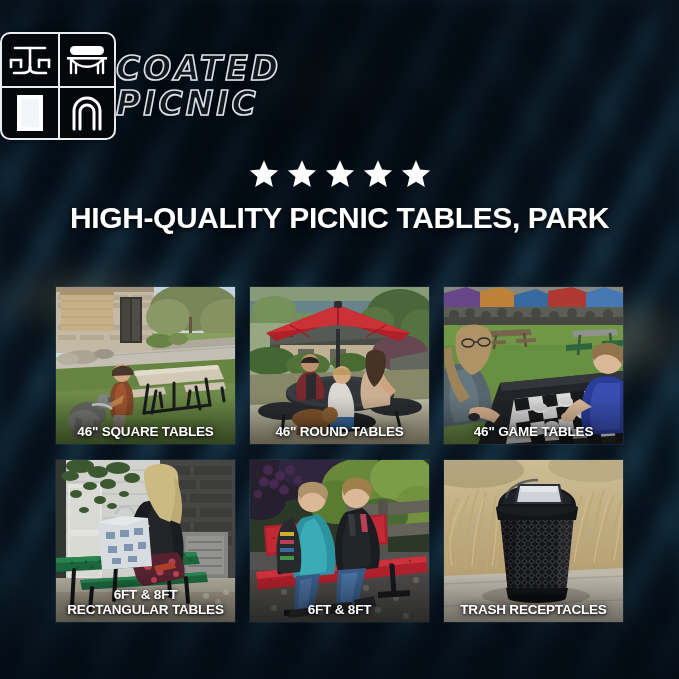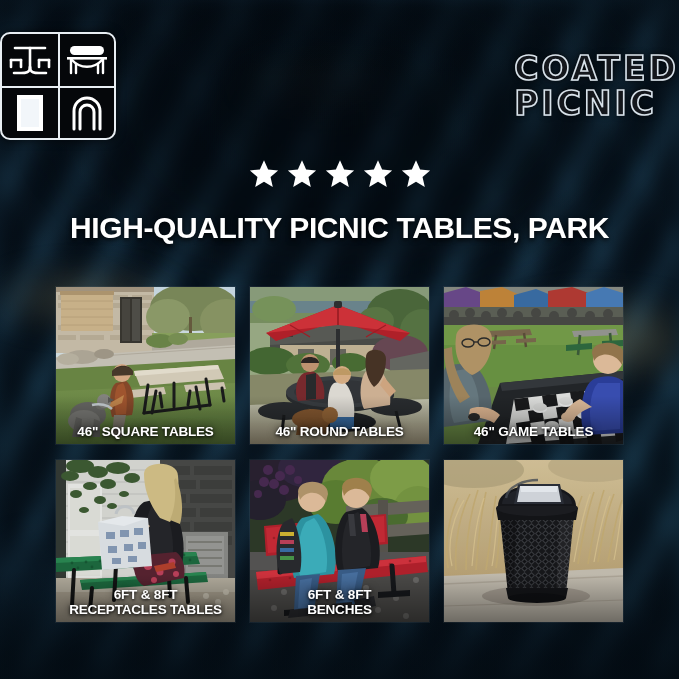--- a/index.html
+++ b/index.html
@@ -73,21 +73,22 @@
   }
 
   
   .logo-row {
     position: absolute;
     top: 26px;
     left: 0; right: 0;
     height: 120px;
     display: flex;
     align-items: center;
-    justify-content: space-between;
+    justify-content: flex-start;
+    font-style: italic;
   }
   .logo-mark {
     width: 116px;
     height: 108px;
     background: #05070a;
     border: 2px solid #e8eef3;
     border-radius: 10px;
     display: grid;
     grid-template-columns: 1fr 1fr;
     grid-template-rows: 1fr 1fr;
@@ -137,21 +138,21 @@
   .star {
     width: 32px;
     height: 32px;
     display: block;
   }
   .star svg { display: block; }
 
   
   .headline {
     position: absolute;
-    top: 212px;
+    top: 202px;
     left: 32px; right: 32px;
     text-align: center;
     color: #ffffff;
     font-family: "Liberation Sans", sans-serif;
     font-weight: bold;
     font-size: 30px;
     line-height: 1.08;
     letter-spacing: -0.4px;
     text-shadow: 0 2px 5px rgba(0,0,0,0.85);
   }
@@ -786,21 +787,21 @@
             <path d="M60 54 C 62 44, 76 44, 78 54" stroke="#c8ccd0" stroke-width="3" fill="none"></path>
           </g>
 
           <path d="M98 106 L118 102 L120 108 L100 112 Z" fill="#b8402c"></path>
           <rect x="0" y="0" width="179" height="162" fill="#0a1a2a" opacity="0.06"></rect>
         </svg>
       </div>
       <div class="cap-scrim"></div>
       <div class="card-caption">
         <span class="cap-l">6FT &amp; 8FT</span>
-        <span class="cap-l">RECEPTACLES TABLES</span>
+        <span class="cap-l">RECTANGULAR TABLES</span>
       </div>
     </div>
 
     <div class="product-card">
       <div class="product-photo">
         <svg viewBox="0 0 179 162" preserveAspectRatio="xMidYMid slice">
           <rect width="179" height="162" fill="#5c6b4c"></rect>
 
           <rect x="0" y="0" width="179" height="96" fill="#2e3a28"></rect>
           <ellipse cx="26" cy="16" rx="40" ry="26" fill="#2a2030"></ellipse>
@@ -927,21 +928,20 @@
             <path d="M92 114 L90 142 L102 142 L108 112 Z" fill="#4a72a4"></path>
             <path d="M82 144 L102 142 L102 152 L80 154 Z" fill="#2a2a2e"></path>
             <path d="M104 140 L124 136 L126 146 L106 150 Z" fill="#2a2a2e"></path>
           </g>
           <rect x="0" y="0" width="179" height="162" fill="#0a1a2a" opacity="0.06"></rect>
         </svg>
       </div>
       <div class="cap-scrim"></div>
       <div class="card-caption">
         <span class="cap-l">6FT &amp; 8FT</span>
-        <span class="cap-l">BENCHES</span>
       </div>
     </div>
 
     <div class="product-card">
       <div class="product-photo">
         <svg viewBox="0 0 179 162" preserveAspectRatio="xMidYMid slice">
           <defs>
             <linearGradient id="p6grass" x1="0" y1="0" x2="0" y2="1">
               <stop offset="0" stop-color="#d8c69a"></stop>
                 <stop offset="1" stop-color="#b39a6a"></stop>
@@ -1006,17 +1006,18 @@
             <path d="M76 26 L114 26 L117 42 L73 42 Z" fill="#d8dde2"></path>
             <path d="M76 26 L114 26 L113 32 L77 32 Z" fill="#eef2f6"></path>
 
             <path d="M62 38 C 64 26, 80 20, 94 20" stroke="#4a5058" stroke-width="2.5" fill="none" opacity="0.8"></path>
           </g>
           <rect x="0" y="0" width="179" height="162" fill="#0a1a2a" opacity="0.05"></rect>
         </svg>
       </div>
       <div class="cap-scrim"></div>
       <div class="card-caption">
+        <span class="cap-l">TRASH RECEPTACLES</span>
       </div>
     </div>
 
   </div>
 </div>
 
 </body></html>

